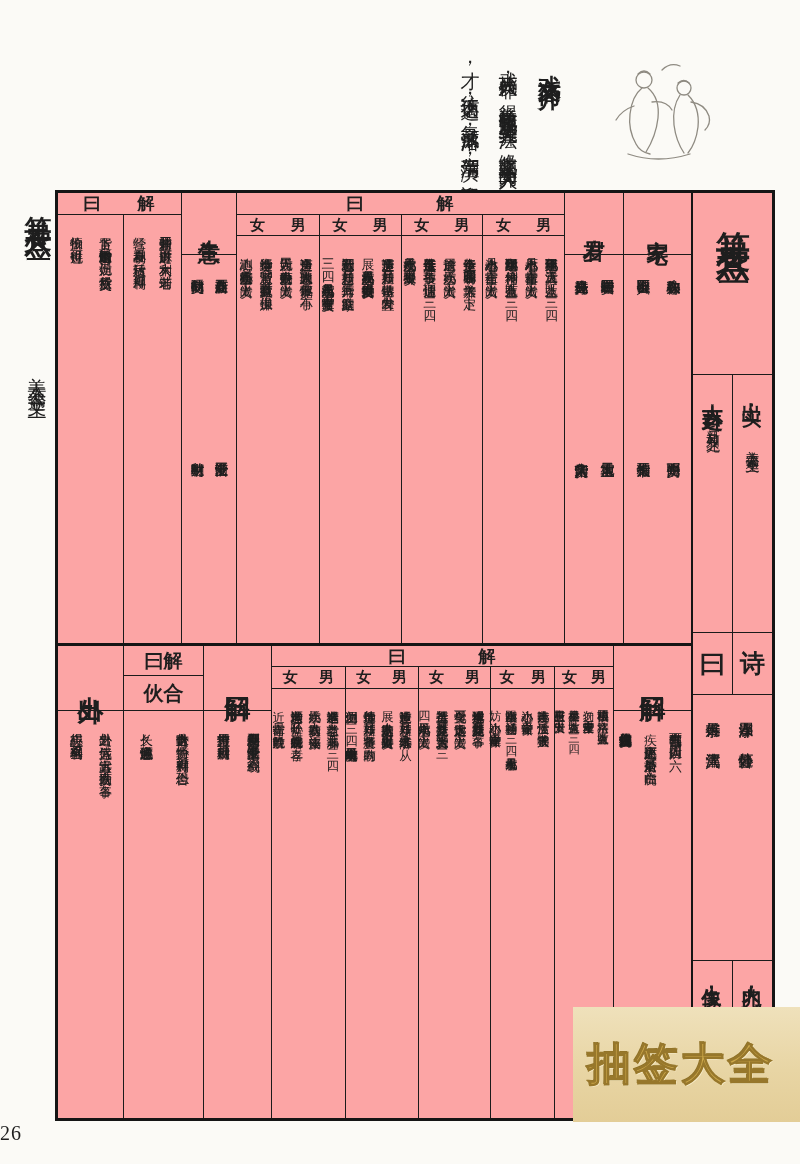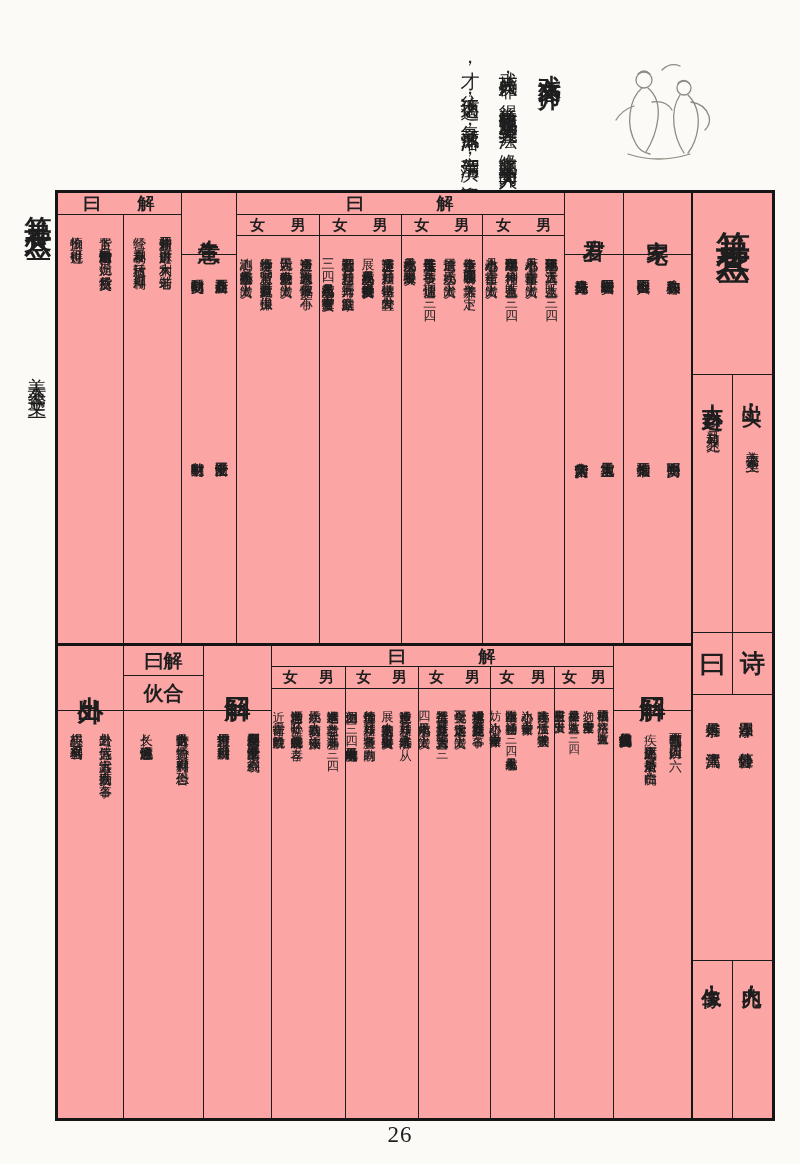--- a/index.html
+++ b/index.html
@@ -91,21 +91,21 @@
   .span-lbl { font-size:17px; letter-spacing:1px; }
 
   
   .watermark { position:absolute; left:573px; top:1007px; width:227px; height:115px; z-index:6;
                background:linear-gradient(180deg,#efe1bb 0%, #e8d5a4 55%, #e3cd97 100%);
                display:flex; align-items:center; }
   .wm-text { font-size:44px; font-weight:bold; letter-spacing:3px; padding-left:14px;
              color:#cda84a; -webkit-text-stroke:1px #97772b;
              text-shadow:1px 1px 0 #f7ecca, -1px -1px 0 #8d7026; white-space:nowrap; }
 
-  .pageno { position:absolute; left:0; right:0; top:1122px; text-align:center; font-size:23px;
+  .pageno { position:absolute; left:0; right:0; top:1122px; text-align:left; font-size:20px;
             letter-spacing:1px; }
 </style>
 </head>
 <body>
 
 <div class="page">
 
   <div class="intro">
     <span class="intro-title">戏文简介</span>
     <span class="intro-body">武吉毙人伏罪，得姜尚教化逃脱周文王先天算法。缘此文王知姜尚为异人，必有经世奇才，往访之不遇，复斋戒沐浴，亲驾渭滨，迎请同治乱</span>
@@ -346,15 +346,18 @@
         <div>
             <span class="v">生像：</span>
           </div>
         <div class="bl">
             <span class="v">内兆：</span>
           </div>
       </div>
     </div>
   </div>
 
+  <div class="watermark">
+    <span class="wm-text">抽签大全</span>
+  </div>
 
   <div class="pageno">26</div>
 </div>
 
 </body></html>

